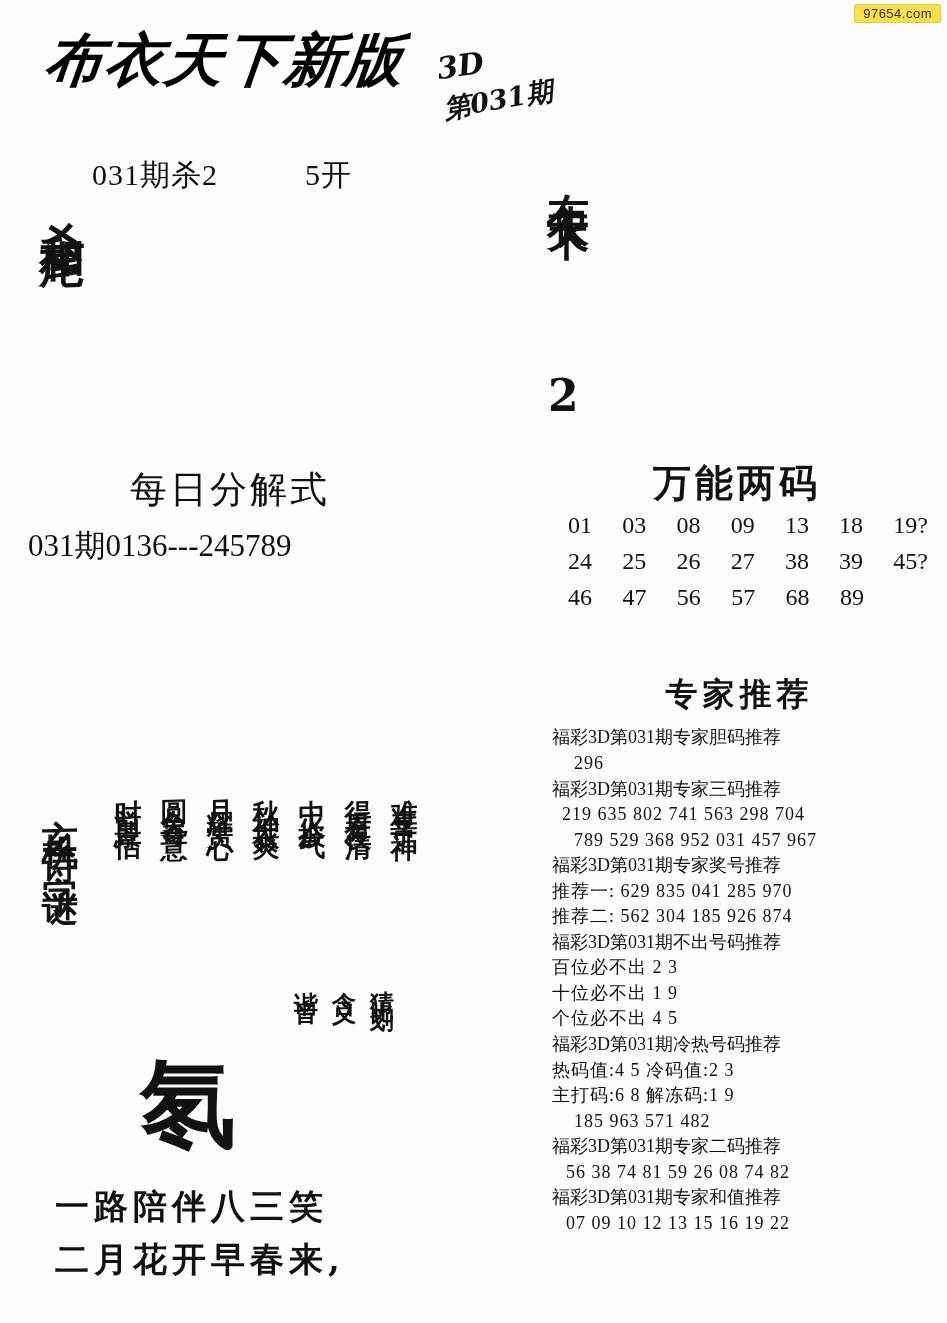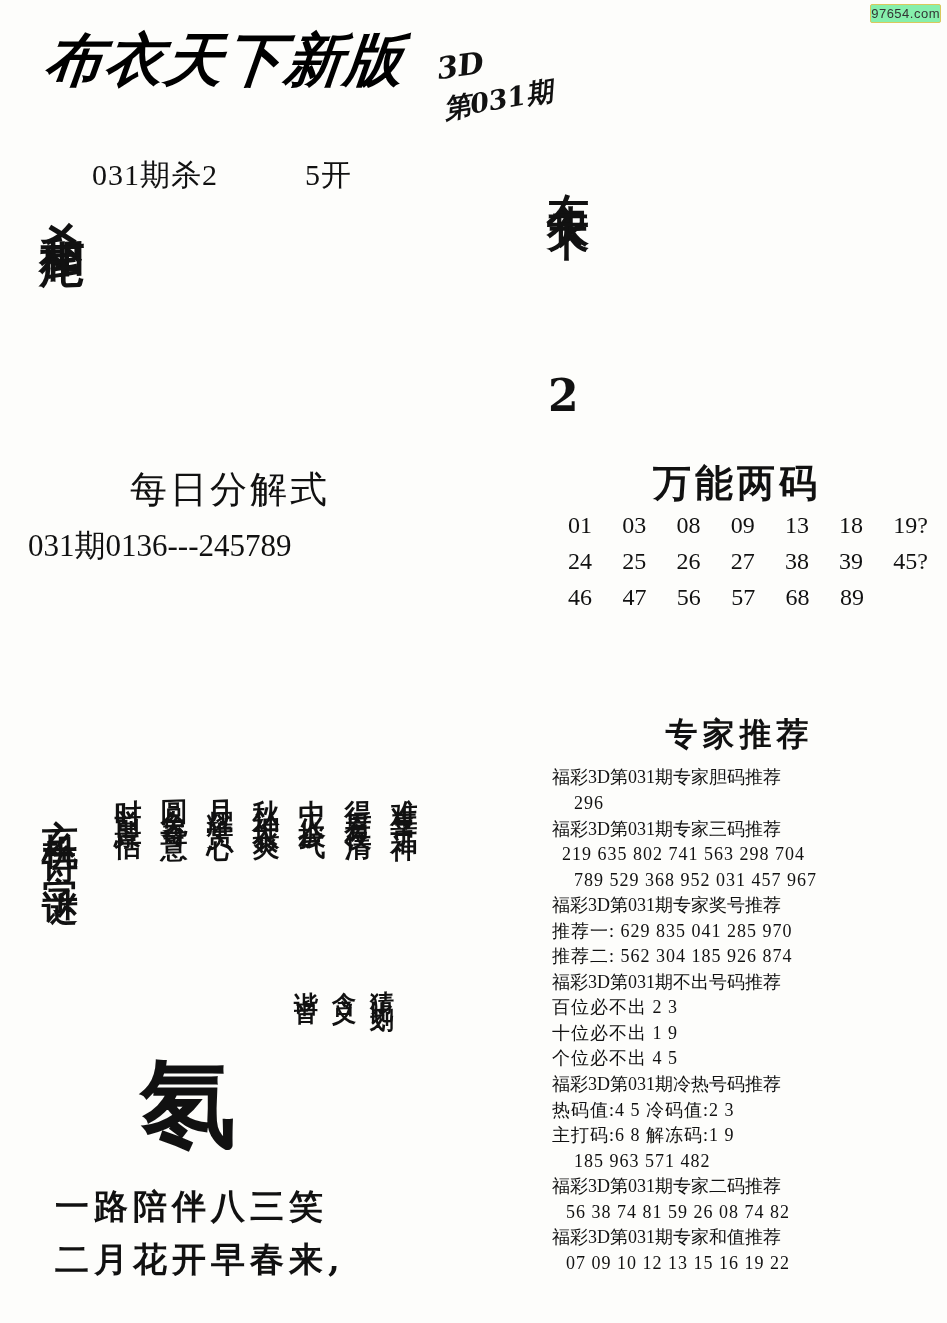--- a/index.html
+++ b/index.html
@@ -7,23 +7,23 @@
     width:947px;height:1323px;
     background:#fdfdfb;
     font-family:"Liberation Serif", serif;
     color:#111;
     position:relative;
     overflow:hidden;
   }
   .sheet{position:absolute;inset:0;}
   .watermark{
     position:absolute;top:4px;right:6px;
-    background:#86efac;border:1px solid #d9c95c;
+    background:#fde047;border:1px solid #d9c95c;
     font-family:"Liberation Sans",sans-serif;
-    font-size:13px;color:#333;padding:1px 0;border-radius:2px;
+    font-size:13px;color:#333;padding:1px 8px;border-radius:2px;
     letter-spacing:0.5px;
   }
   
   .title-main{
     position:absolute;left:45px;top:22px;
     font-family:"DejaVu Serif",serif;
     font-weight:bold;font-style:italic;
     font-size:58px;letter-spacing:2px;
     color:#000;
     transform:skewX(-6deg);
@@ -132,21 +132,20 @@
   
   .expert{
     position:absolute;left:552px;top:672px;width:375px;
     font-size:18px;line-height:1.42;
   }
   .expert-title{
     text-align:center;
     font-family:"DejaVu Serif",serif;
     font-weight:bold;font-size:32px;letter-spacing:5px;
     margin-bottom:8px;
-    margin-top:40px;
   }
   .e-head{font-size:18px;}
   .e-nums{font-size:18px;letter-spacing:1px;}
   .indent1{padding-left:14px;}
   .indent2{padding-left:22px;}
   .indent3{padding-left:10px;}
   .nowrap{white-space:nowrap;}
 </style>
 </head>
 <body>

